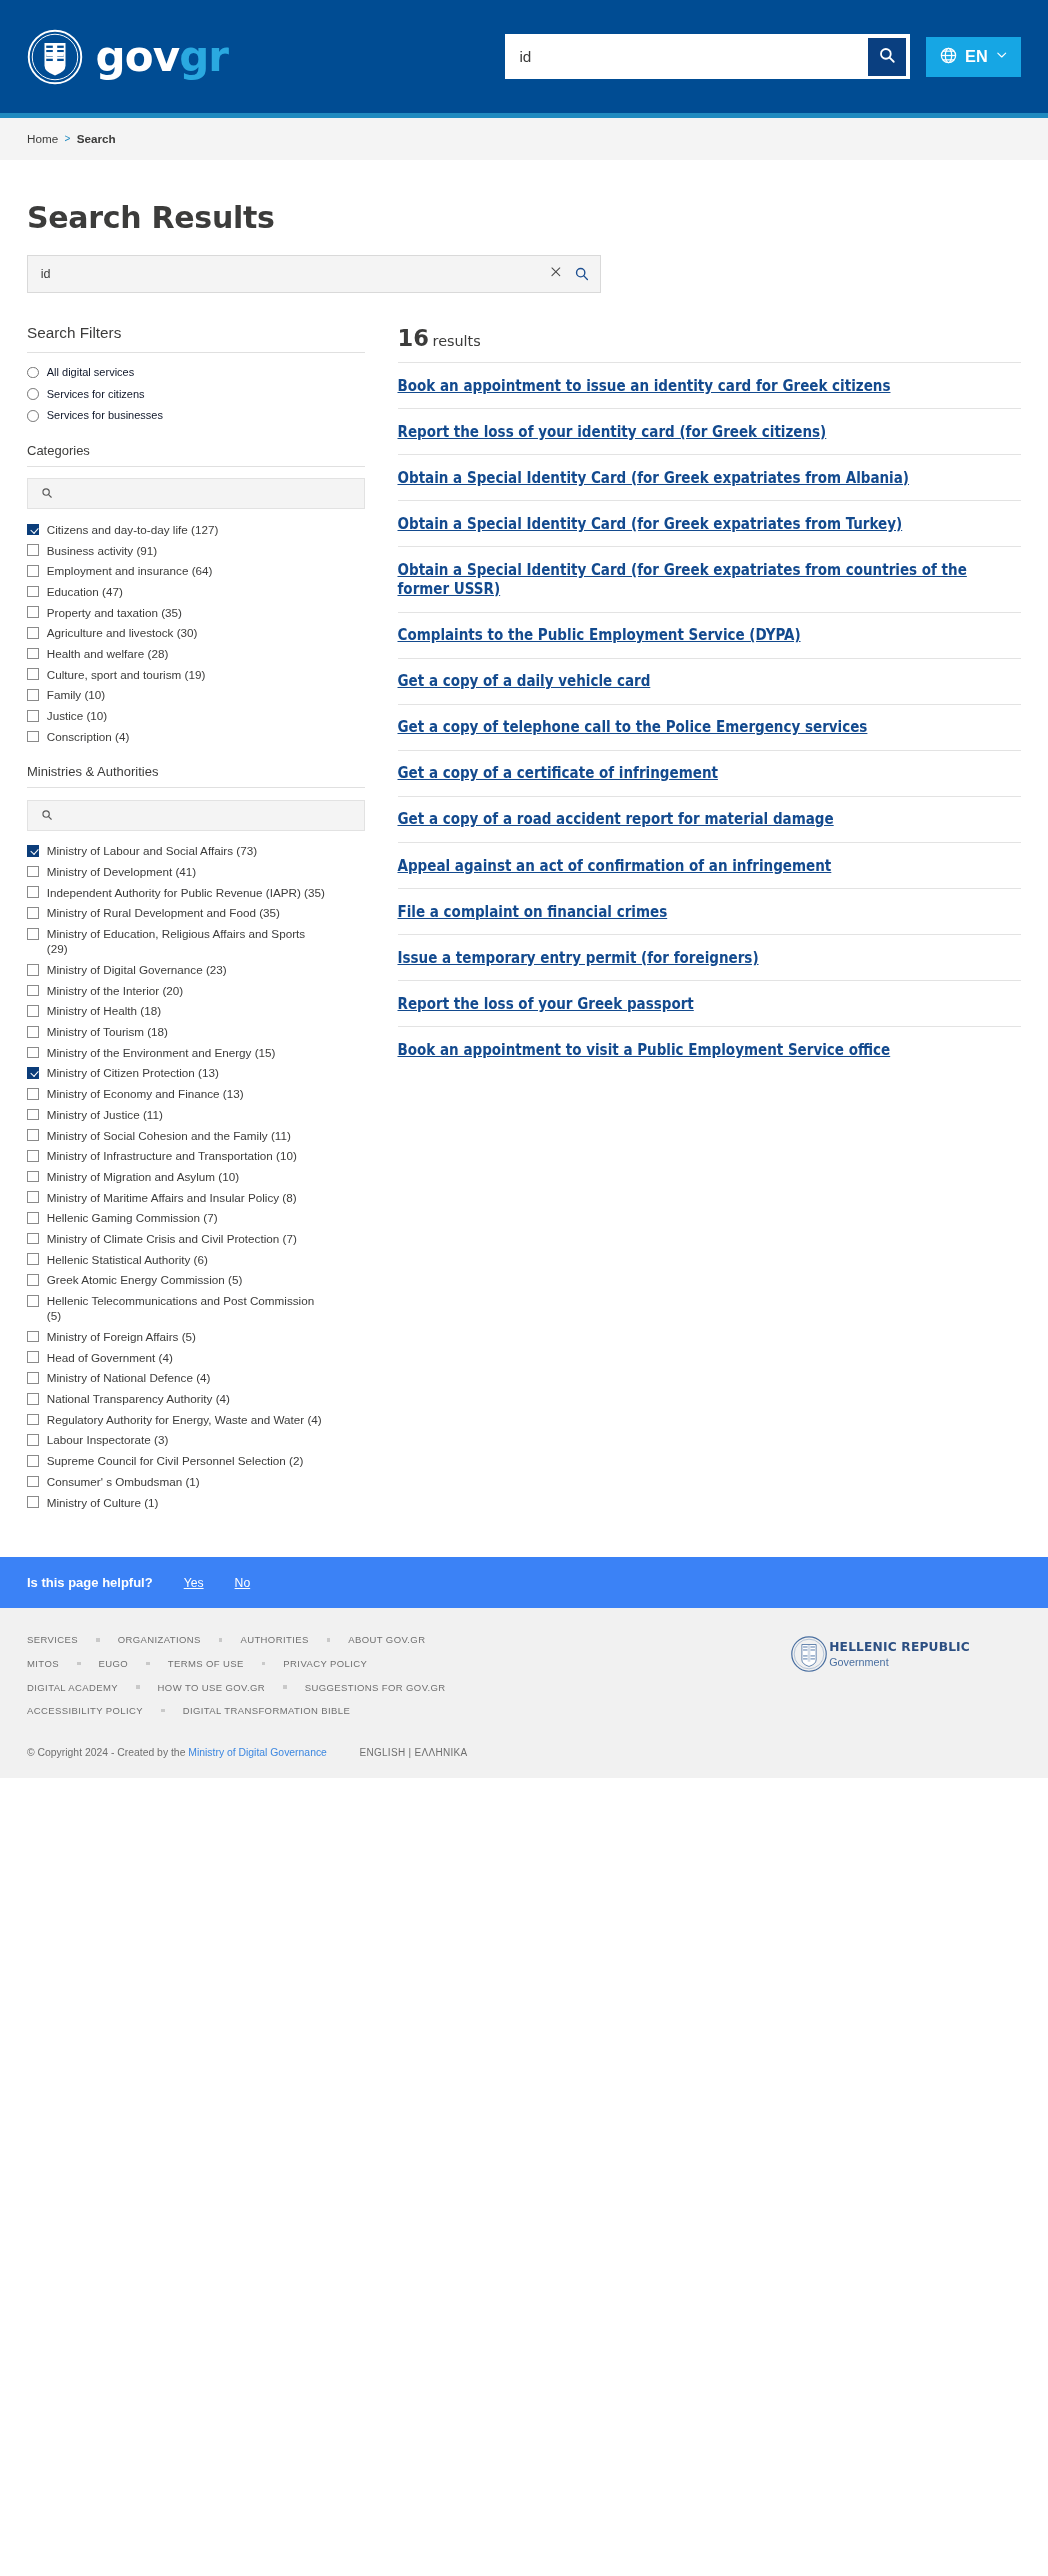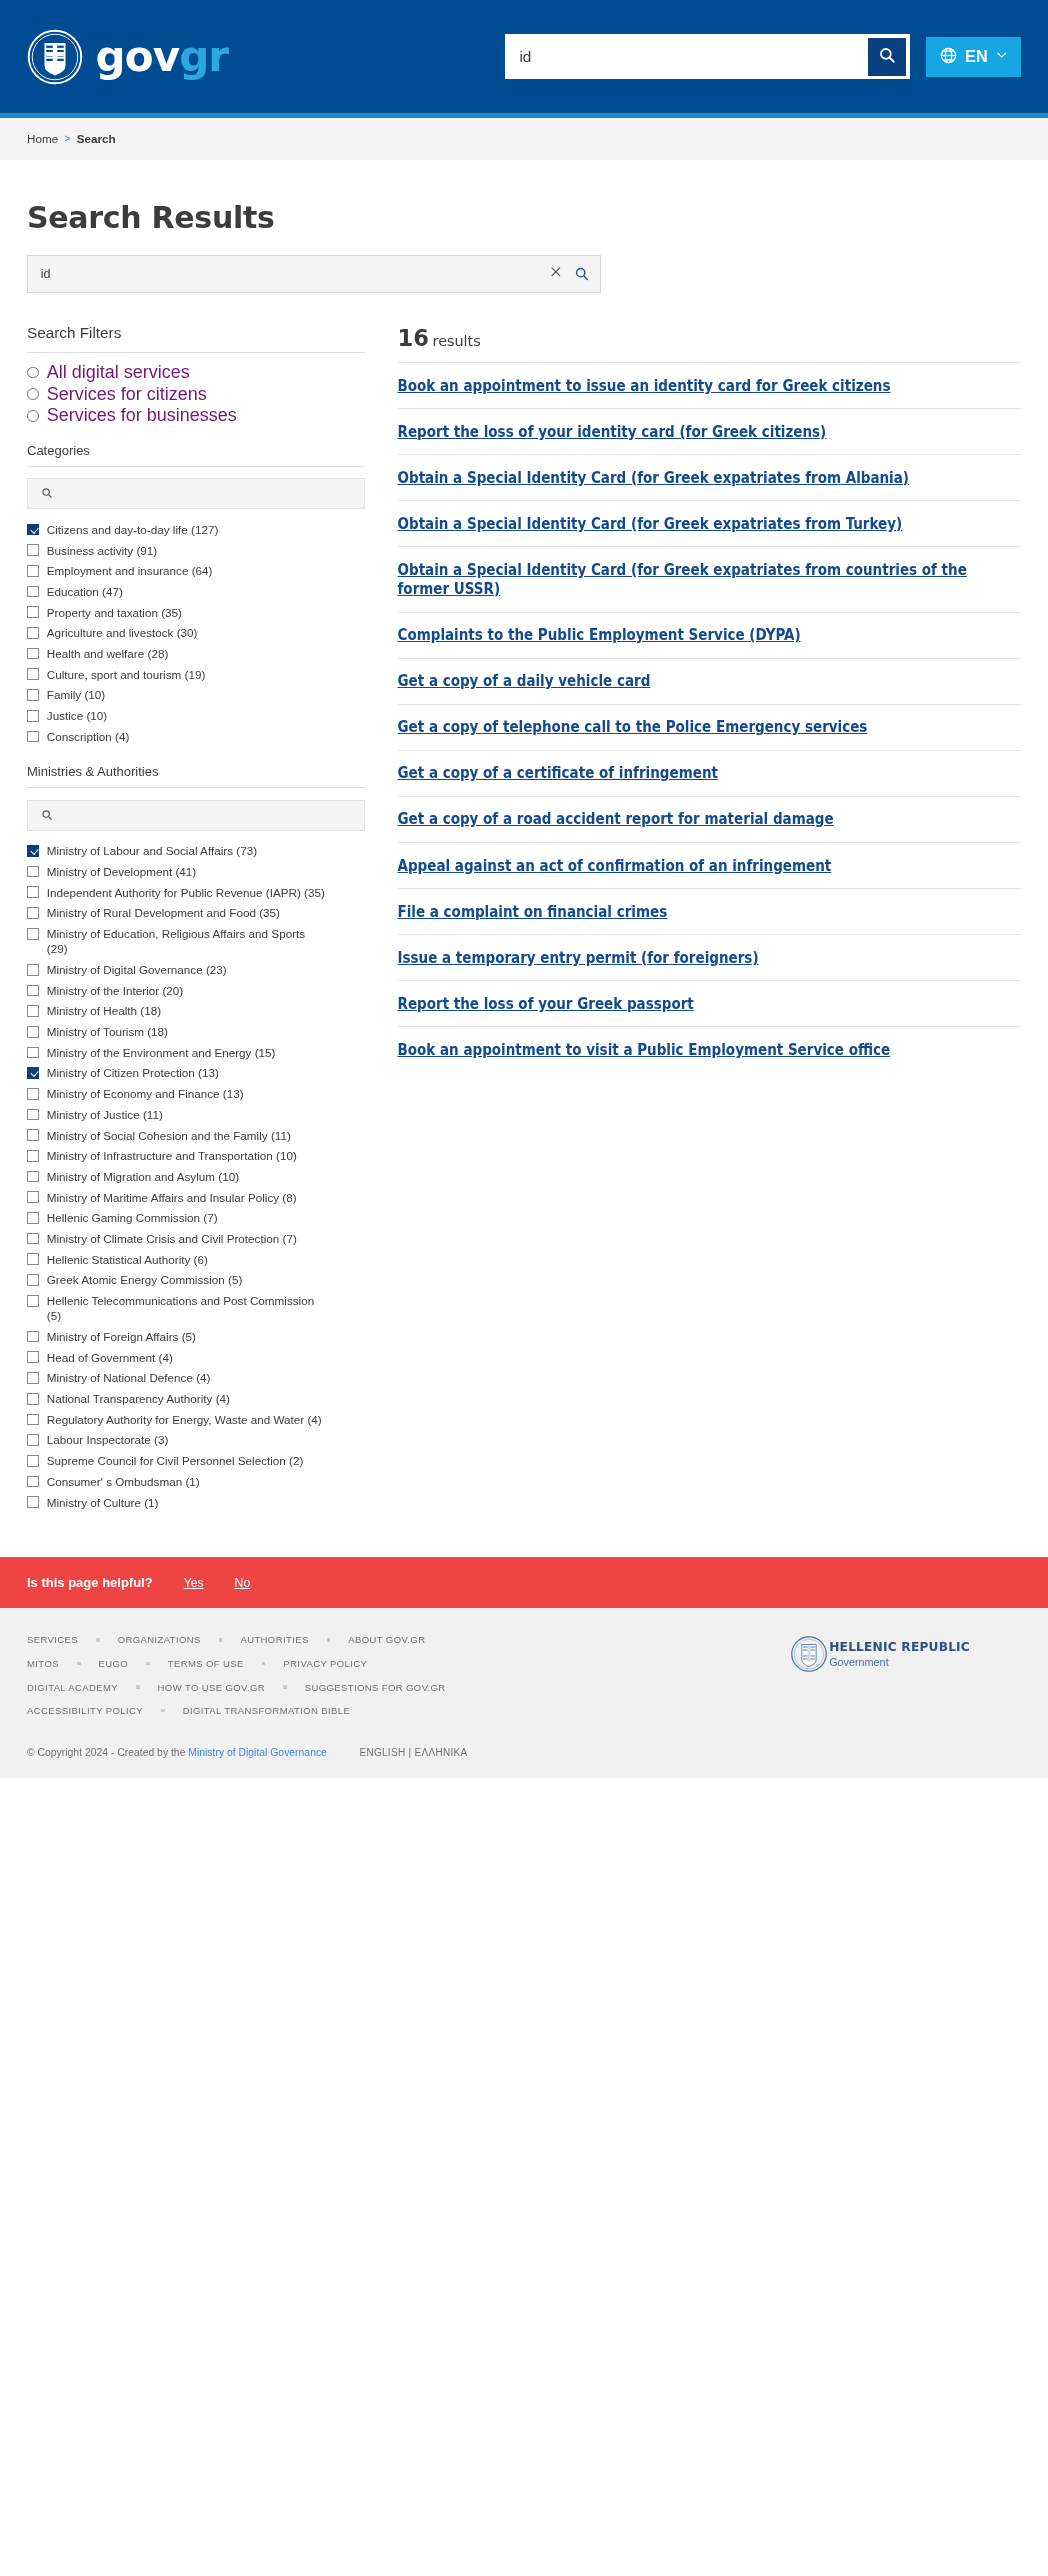--- a/index.html
+++ b/index.html
@@ -141,21 +141,21 @@
   .radio-row, .check-row {
     display:flex; align-items: flex-start; gap: 8.1px;
     margin-bottom: 7.2px;
     cursor: pointer;
   }
   .radio-dot {
     width:11.7px; height:11.7px; border-radius:50%;
     border:0.9px solid #757575; background:#fff;
     flex:0 0 11.7px; margin-top: 1.8px;
   }
-  .radio-row .lbl { font-size: 18px; color:#701a75; line-height: 14.4px; }
+  .radio-row .lbl { font-size: 11px; color:#0f172a; line-height: 14.4px; }
 
   .section-label {
     font-size: 13px; color:#3c3c3b; margin: 20px 0 8.1px 0;
   }
   .filter-search {
     height: 31px; background:#f4f4f4; border:0.9px solid #e2e2e2;
     display:flex; align-items:center; padding: 0 12.6px;
     margin: 11.7px 0 12.6px 0;
   }
   .filter-search input {
@@ -205,21 +205,21 @@
     font-size: 15px;
     font-weight: 700;
     text-decoration: underline;
     line-height: 19px;
     display:inline;
     cursor:pointer;
   }
 
   
   .feedback {
-    background:#ef4444;
+    background:#3b82f6;
     margin: 42px 0 0 0;
     height: 51px;
     display:flex; align-items:center;
     padding: 0 27px;
     gap: 31px;
   }
   .feedback .q { color:#fff; font-weight:700; font-size:13px; }
   .feedback a {
     color:#fff; font-size:12.2px; text-decoration: underline;
   }

